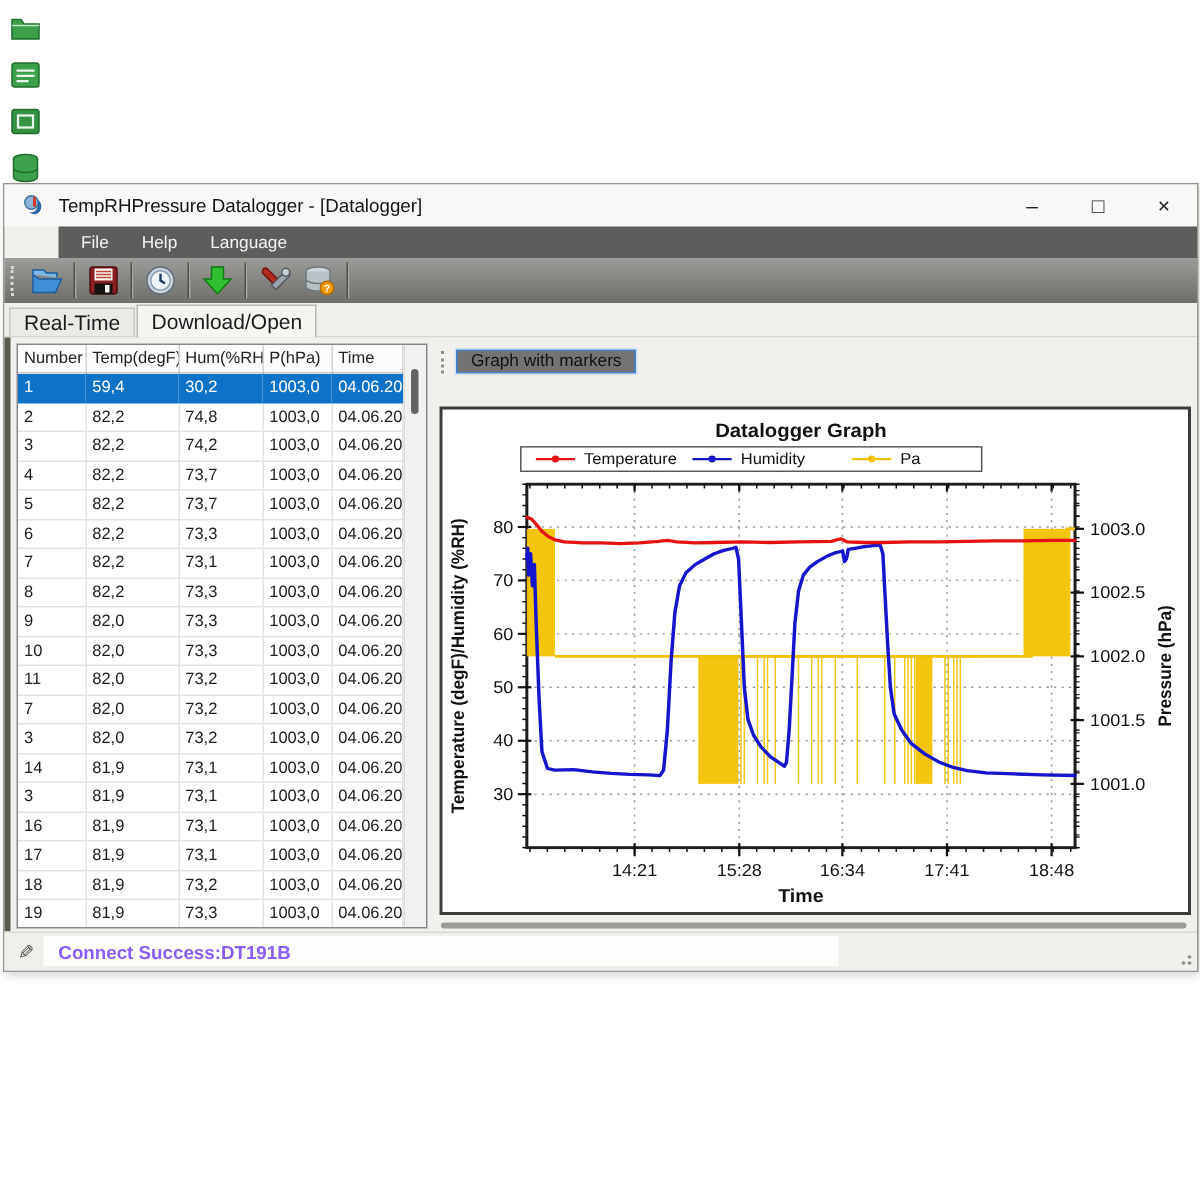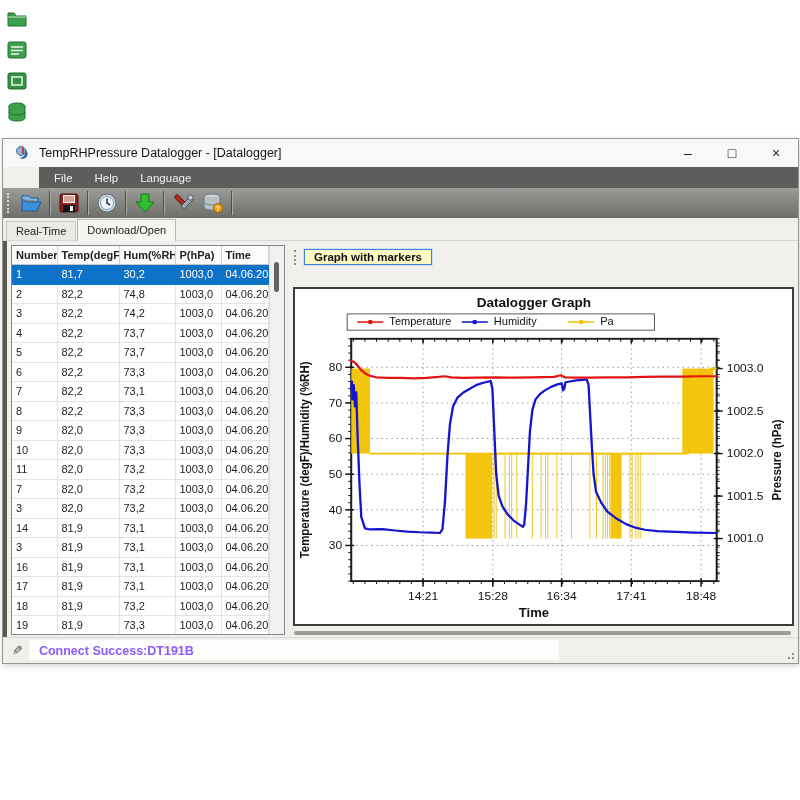--- a/index.html
+++ b/index.html
@@ -2,62 +2,62 @@
 <html><head>
 <meta charset="utf-8">
 <style>
   html,body{margin:0;padding:0;background:#fff;}
   .page{position:relative;width:800px;height:800px;background:#ffffff;overflow:hidden;
         font-family:"Liberation Sans",sans-serif;-webkit-font-smoothing:antialiased;}
   
   .icon-col{position:absolute;left:6px;top:8px;display:flex;flex-direction:column;gap:9px;}
   .mini-icon{width:22px;height:22px;display:block;cursor:pointer;}
   
-  .window{position:absolute;left:2px;top:138px;width:795px;height:524px;background:#f1f0ed;
+  .window{position:absolute;left:2px;top:122px;width:795px;height:524px;background:#f1f0ed;
           border:1px solid #98948f;box-shadow:1px 2px 6px rgba(0,0,0,.18);display:flex;flex-direction:column;}
   .titlebar{height:28px;background:#f9f8f6;display:flex;align-items:center;flex:0 0 auto;}
   .app-ico{width:16px;height:16px;margin-left:12px;flex:0 0 auto;}
   .title-text{margin-left:8px;font-size:12.5px;color:#141414;}
   .win-controls{margin-left:auto;display:flex;height:100%;}
   .win-btn{width:44px;height:100%;display:flex;align-items:center;justify-content:center;
            font-size:14px;color:#222;cursor:pointer;}
   .menubar{height:21px;background:#5d5d5b;display:flex;align-items:center;padding-left:4px;flex:0 0 auto;margin-left:36px;}
   .menu-item{padding:0 11px;color:#f3f3f1;font-size:11.5px;cursor:pointer;}
   .toolbar{height:30px;background:linear-gradient(#9c9c9a,#82827e 55%,#6e6e6a);display:flex;
            align-items:center;flex:0 0 auto;padding-left:2px;}
   .tgrip{width:3px;height:20px;margin:0 4px 0 2px;border-left:2px dotted #d8d8d4;}
   .tbtn{width:30px;height:26px;display:flex;align-items:center;justify-content:center;cursor:pointer;}
   .tsep{width:1px;height:24px;background:#4e4e48;border-right:1px solid #aaaaa4;margin:0 3px;}
   .tabstrip{height:22px;background:#f0efec;display:flex;align-items:flex-end;padding-left:3px;
             flex:0 0 auto;border-bottom:1px solid #d7d5d1;position:relative;}
-  .tab{height:18px;line-height:18px;padding:0 9px;font-size:11px;color:#1c1c1c;background:#eceae6;
+  .tab{height:18px;line-height:18px;padding:0 9px;font-size:14px;color:#1c1c1c;background:#eceae6;
        border:1px solid #c9c7c2;border-bottom:none;margin-right:1px;cursor:pointer;}
   .tab.active{height:21px;line-height:21px;background:#f6f5f2;border-color:#b9b7b2;
               margin-bottom:-1px;z-index:2;}
   .content{flex:1 1 auto;display:flex;padding:4px 4px 2px 8px;background:#f1f0ed;position:relative;min-height:0;}
   .edge-strip{position:absolute;left:0;top:0;bottom:0;width:4px;background:#5a5b4c;}
   
   .table-panel{width:272px;flex:0 0 auto;background:#fff;border:1px solid #83878e;
                display:flex;overflow:hidden;}
   .grid-wrap{flex:1 1 auto;overflow:hidden;}
   table.grid{border-collapse:collapse;width:100%;table-layout:fixed;}
-  table.grid th{font-weight:bold;font-size:11px;text-align:left;padding:2px 4px;height:14px;
+  table.grid th{font-weight:normal;font-size:11px;text-align:left;padding:2px 4px;height:14px;
       background:#fcfcfb;border-right:1px solid #d4d4d2;border-bottom:1px solid #c6c6c4;color:#222;
       white-space:nowrap;overflow:hidden;cursor:pointer;}
   table.grid td{font-size:11px;padding:1.5px 4px;height:15.5px;border-right:1px solid #e3e3e1;
       border-bottom:1px solid #e3e3e1;color:#1d1d1d;white-space:nowrap;overflow:hidden;cursor:pointer;}
   tr.sel td{background:#0e72c8;color:#fff;border-color:#0e72c8;}
   .vscroll{width:14px;flex:0 0 auto;background:#f1f1f0;border-left:1px solid #dcdcda;position:relative;}
   .vthumb{position:absolute;left:4px;top:16px;width:5px;height:30px;background:#636363;border-radius:3px;cursor:pointer;}
   
   .right-panel{flex:1 1 auto;margin-left:8px;display:flex;flex-direction:column;min-width:0;}
   .panel-header{height:24px;display:flex;align-items:center;flex:0 0 auto;}
   .pgrip{width:3px;height:15px;border-left:2px dotted #90908b;margin:0 5px 0 1px;}
-  .graph-btn{border:1px solid #3b82d6;outline:1px solid #cfe0f5;background:#fef9c3;
-             padding:1px 9px;font-size:11.5px;font-weight:bold;color:#111;cursor:pointer;}
+  .graph-btn{border:1px solid #3b82d6;outline:1px solid #cfe0f5;background:#737373;
+             padding:1px 9px;font-size:11.5px;font-weight:normal;color:#111;cursor:pointer;}
   .chart-box{flex:1 1 auto;border:2px solid #3c3c3c;background:#fff;margin-top:18px;min-height:0;}
   .chart-box svg{width:100%;height:100%;display:block;}
   .hscroll{height:4px;margin:5px 3px 0 1px;background:#9b9b98;border-radius:2px;cursor:pointer;}
   
   .statusbar{height:25px;flex:0 0 auto;background:#f0efec;border-top:1px solid #dad8d4;
              display:flex;align-items:center;position:relative;}
   .status-pane{position:absolute;left:26px;top:2px;bottom:3px;width:530px;background:#fdfdfc;}
   .pen{margin-left:9px;font-size:13px;color:#4a4a46;transform:scaleX(-1);z-index:1;}
   .status-text{margin-left:16px;font-size:12.5px;font-weight:bold;color:#8b5cf6;z-index:1;}
   .resize-grip{position:absolute;right:3px;bottom:3px;width:10px;height:10px;cursor:nwse-resize;
@@ -187,21 +187,21 @@
                   <th>Number</th>
                   <th>Temp(degF)</th>
                   <th>Hum(%RH)</th>
                   <th>P(hPa)</th>
                   <th>Time</th>
                 </tr>
               </thead>
             <tbody>
                 <tr class="sel">
                   <td>1</td>
-                  <td>81,7</td>
+                  <td>59,4</td>
                   <td>30,2</td>
                   <td>1003,0</td>
                   <td>04.06.2023 13...</td>
                 </tr>
                 <tr>
                   <td>2</td>
                   <td>82,2</td>
                   <td>74,8</td>
                   <td>1003,0</td>
                   <td>04.06.2023 13...</td>

